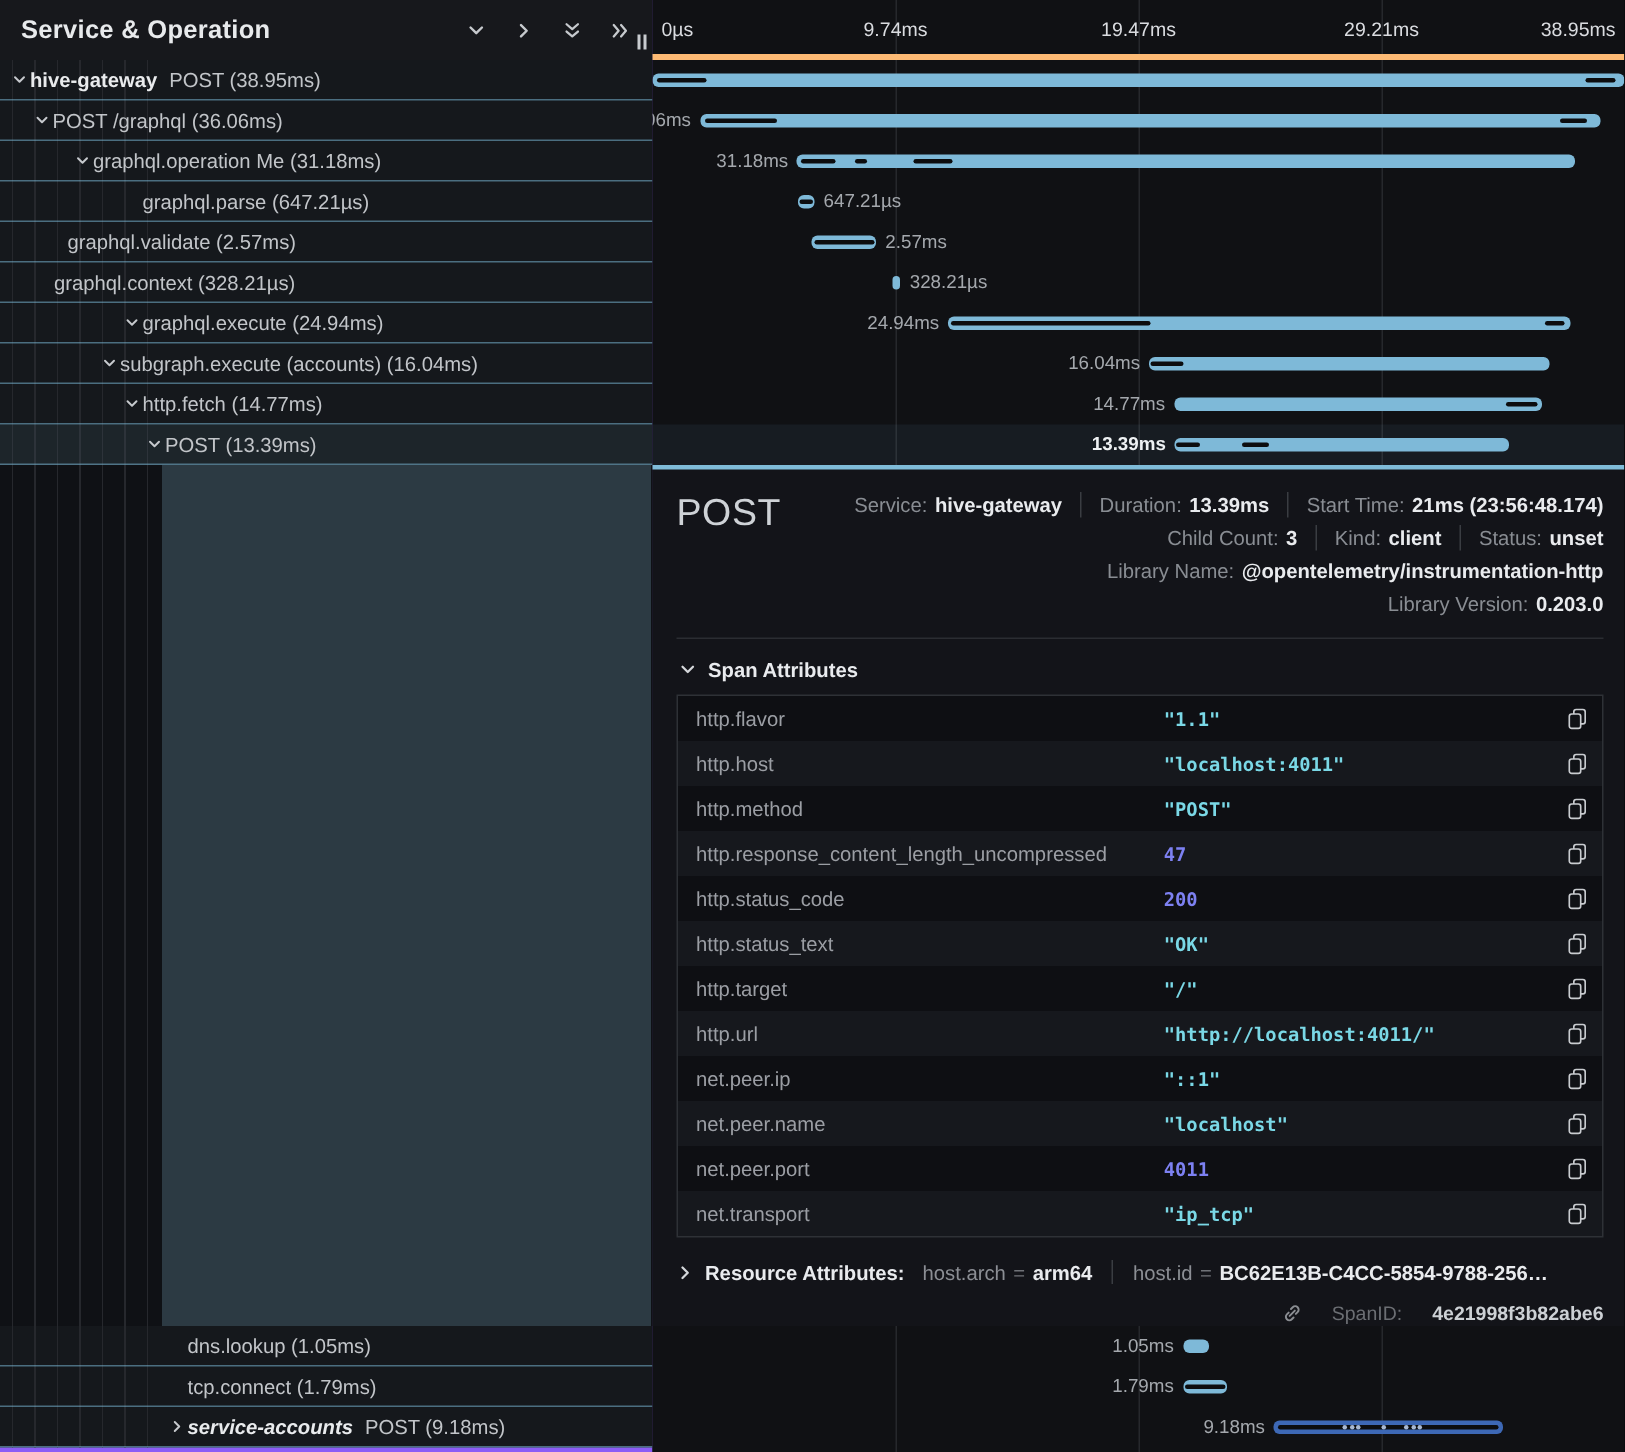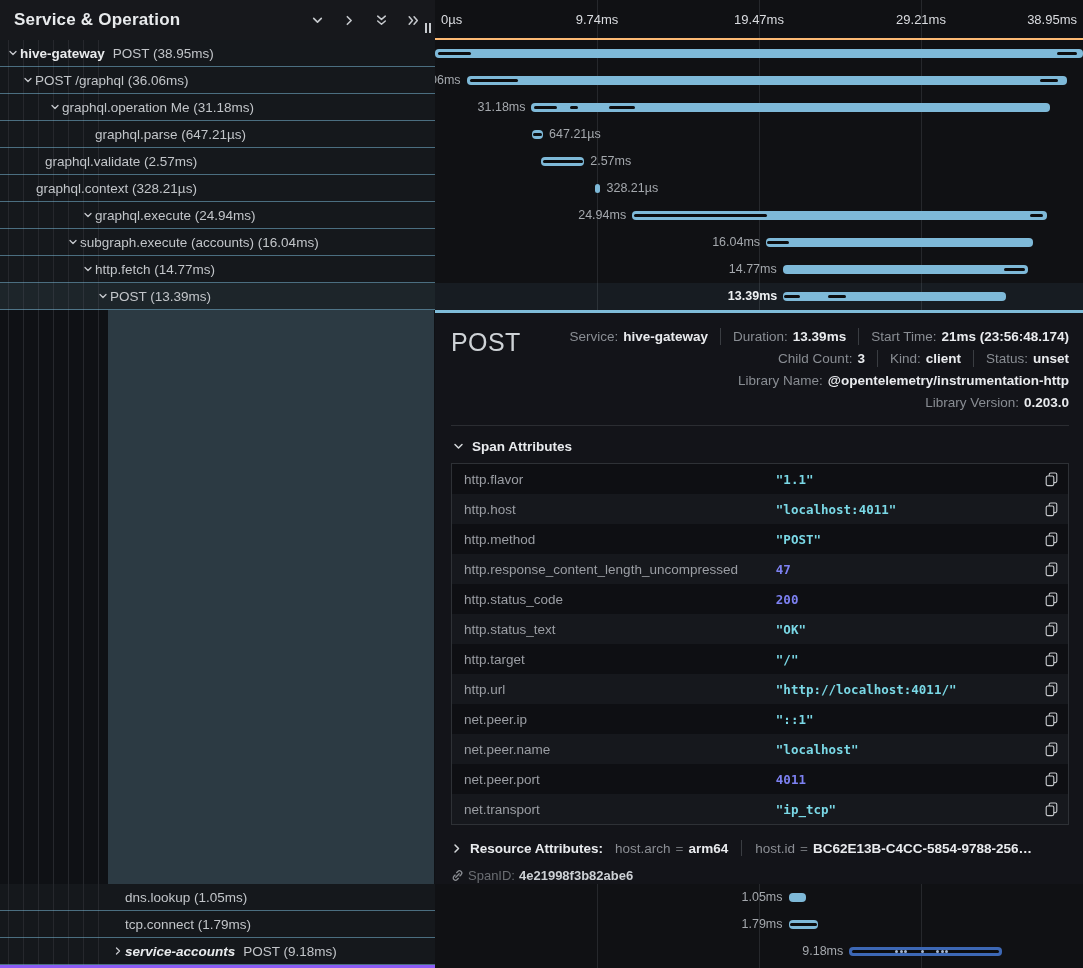--- a/index.html
+++ b/index.html
@@ -25,21 +25,21 @@
             font-size:13.5px;color:#c2c5c9;position:relative;white-space:nowrap;cursor:pointer;}
   .tree-row.sel{background:rgba(130,190,220,.08);}
   .twisty{flex:0 0 14px;width:14px;display:flex;align-items:center;justify-content:center;}
   .svc{font-weight:700;color:#e9ebed;margin-right:8px;}
   .svc.it{font-style:italic;}
   .hl-rect{position:absolute;left:108px;right:1px;top:0;bottom:0;background:#2c3a43;}
 
   
   .right{flex:1;position:relative;background:#101114;}
   .gridline{position:absolute;top:0;bottom:0;width:1px;background:#26282c;}
-  .tl-header{height:40px;position:relative;border-bottom:2px solid #fdba74;}
+  .tl-header{height:40px;position:relative;border-bottom:4px solid #fdba74;}
   .tick{position:absolute;top:12px;font-size:13px;color:#dadce0;white-space:nowrap;}
   .bar-rows{height:270px;position:relative;overflow:hidden;}
   .bar-row{height:27px;position:relative;overflow:hidden;}
   .bar-row.sel{background:rgba(130,190,220,.07);}
   .bar-label{position:absolute;top:0;line-height:27px;font-size:12.5px;color:#a4a8ad;white-space:nowrap;}
   .bar-row.sel .bar-label{color:#eef1f3;font-weight:700;}
   .bar{position:absolute;top:9px;height:9px;border-radius:4px;}
   .bar .mark{position:absolute;top:3px;height:3px;background:#0c0d0f;border-radius:1.5px;}
   .bar .dot{position:absolute;top:3px;width:3px;height:3px;background:#a8b8d2;border-radius:50%;}
   .bottom-bars{height:81px;position:relative;}
@@ -63,21 +63,21 @@
   .av{flex:1;font-family:"DejaVu Sans Mono",monospace;font-size:12.5px;font-weight:700;white-space:nowrap;}
   .av.str{color:#7ad8e6;}
   .av.num{color:#7d81f2;}
   .copy-btn{flex:0 0 22px;background:none;border:0;padding:0;cursor:pointer;display:flex;justify-content:flex-end;align-items:center;}
   .res-line{display:flex;align-items:center;margin-top:15px;font-size:13.5px;white-space:nowrap;}
   .res-label{font-weight:700;color:#e9ebee;margin:0 12px 0 8px;}
   .rk{color:#8b8e94;}
   .req{color:#6f7277;margin:0 5px;}
   .rv{font-weight:700;color:#e9ebee;}
   .rsep{width:1px;height:16px;background:#3a3d42;margin:0 13px;}
-  .spanid-line{display:flex;align-items:center;gap:4px;margin-top:12px;font-size:13px;}
+  .spanid-line{display:flex;justify-content:flex-end;align-items:center;gap:20px;margin-top:12px;font-size:13px;}
   .sid-k{color:#6b6e73;}
   .sid-v{font-weight:700;color:#cdd1d5;}
 </style>
 </head>
 <body>
 
 <div class="app">
 
   <div class="left">
     <div class="lp-header">

